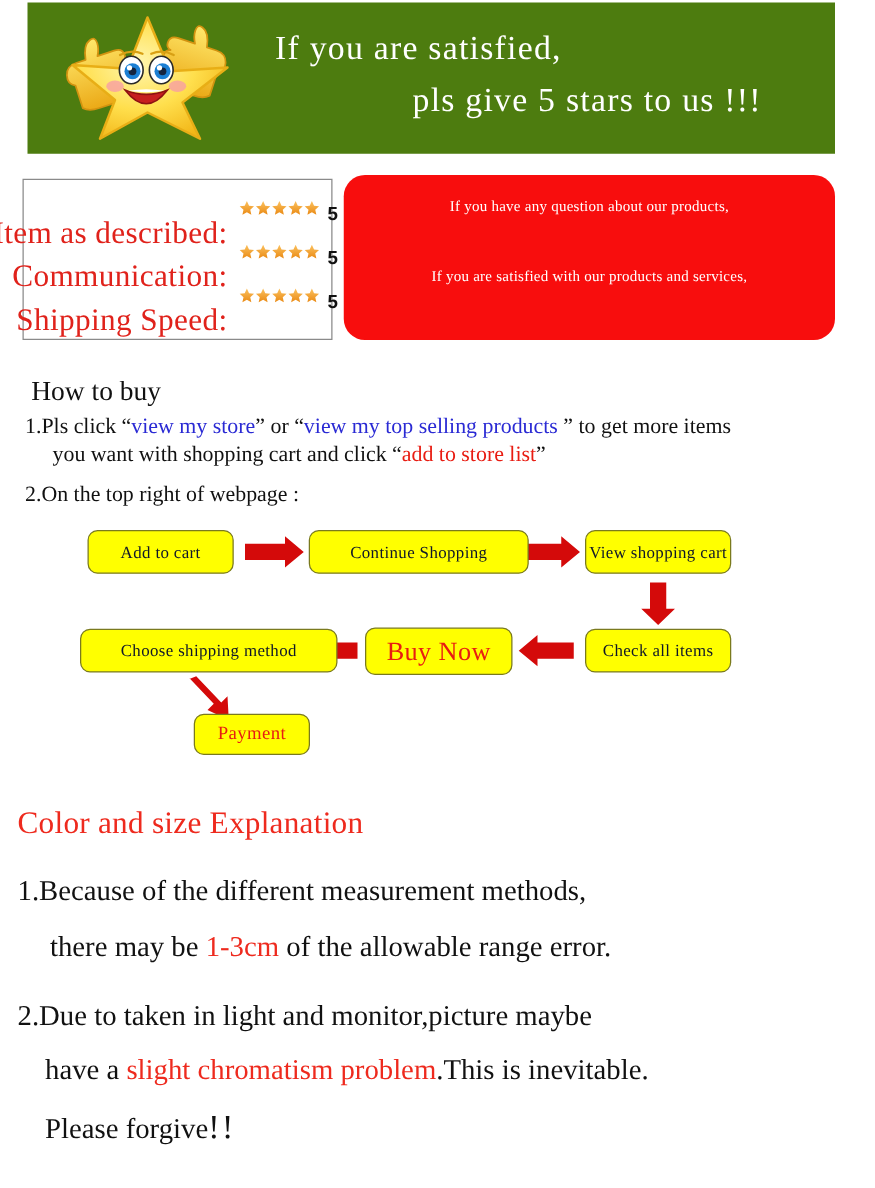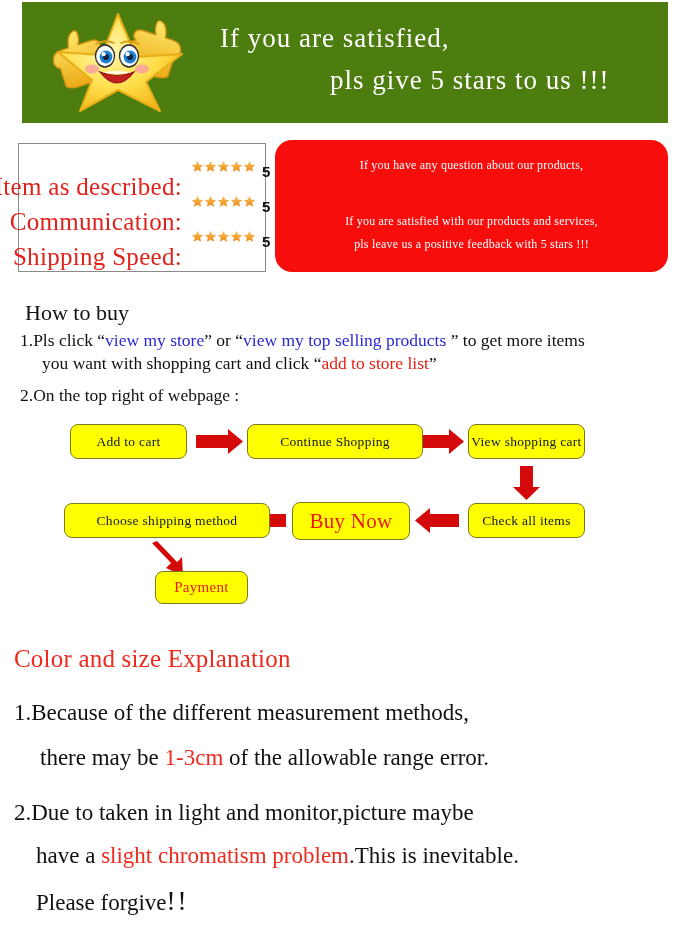--- a/index.html
+++ b/index.html
@@ -355,21 +355,20 @@
           <path d="M12 1.6 L15.2 8.6 L22.6 9.4 L17 14.4 L18.6 21.8 L12 18 L5.4 21.8 L7 14.4 L1.4 9.4 L8.8 8.6 Z" fill="url(#sg1)"></path>
         </svg>
     </span>
     <span class="rating-value">5</span>
   </div>
 </div>
 
 <div class="feedback-box">
   <div class="feedback-line fb0">If you have any question about our products,</div>
   <div class="feedback-line fb2">If you are satisfied with our products and services,</div>
-  <div class="feedback-line fb3">pls leave us a positive feedback with 5 stars !!!</div>
 </div>
 
 <div class="howto-title">How to buy</div>
 
 <div class="howto-s1l1">
   <span>1.Pls click “</span><span class="link-blue">view my store</span><span>” or “</span><span class="link-blue">view my top selling products</span><span> ” to get more items</span>
 </div>
 
 <div class="howto-s1l2">
   <span>you want with shopping cart and click “</span><span class="link-red">add to store list</span><span>”</span>

